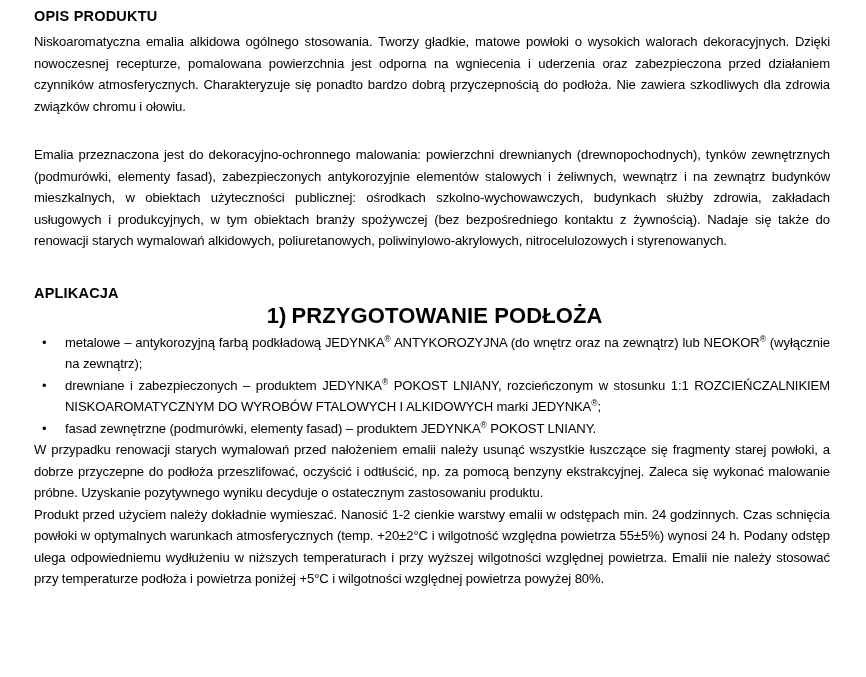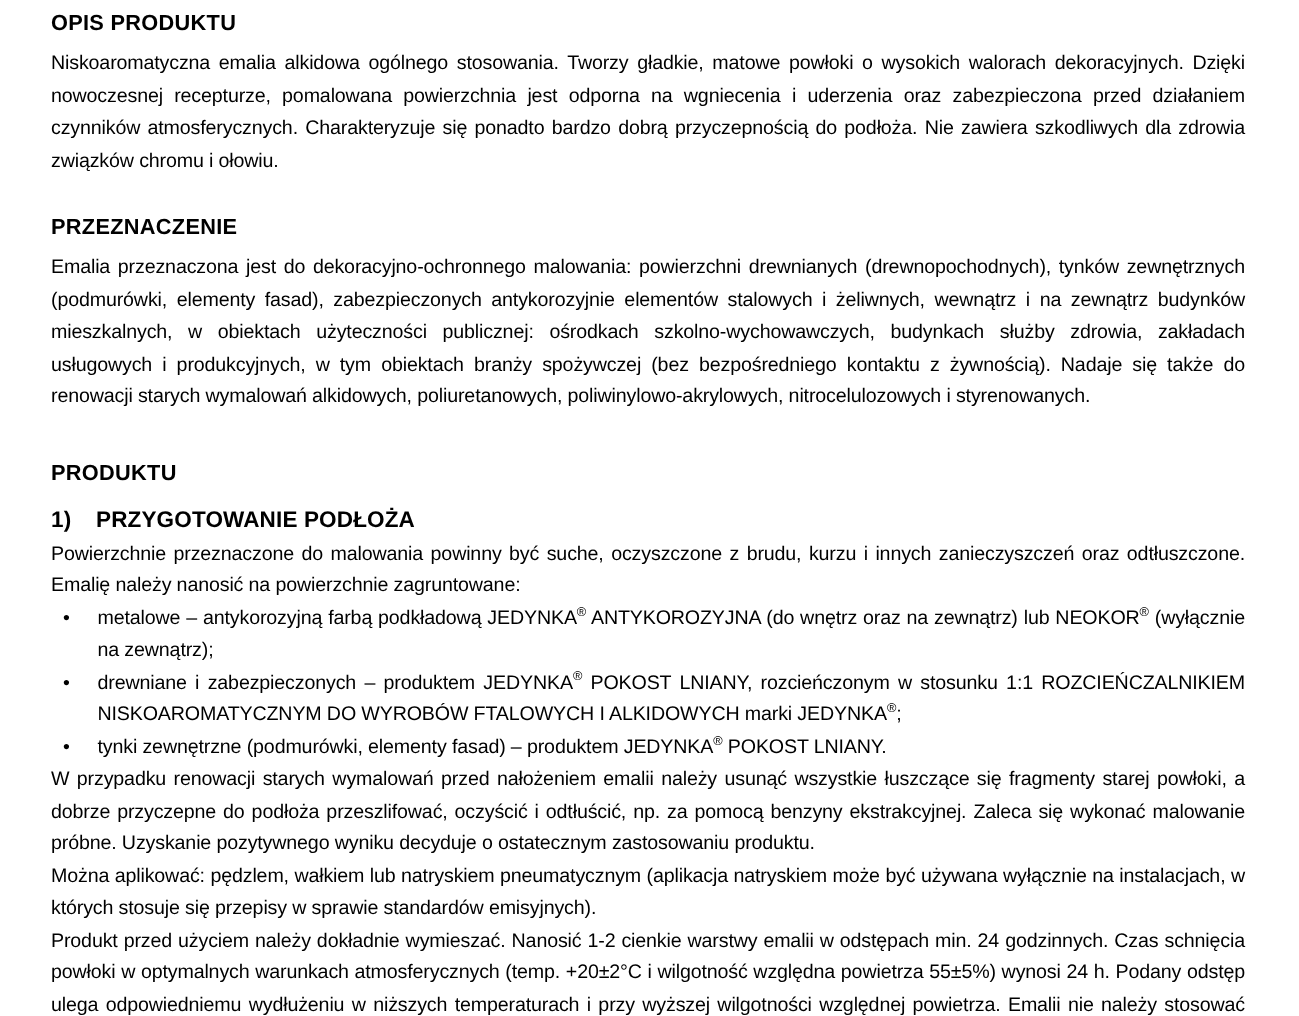--- a/index.html
+++ b/index.html
@@ -26,24 +26,25 @@
   .body-text {
     font-size: 13.1px;
     line-height: 21.5px;
     letter-spacing: -0.1px;
     text-align: justify;
   }
   .section-opis { margin-bottom: 27px; }
   .section-przeznaczenie { margin-bottom: 33px; }
   .aplikacja-heading { margin-bottom: 2px; }
   .numbered-heading {
-    font-size: 15px;
+    font-size: 22px;
     font-weight: bold;
     letter-spacing: 0.1px;
-    margin: 14px 0 3px 0;
+    margin: 2px 0 3px 0;
+    text-align: center;
   }
   .numbered-heading .num {
     display: inline-block;
     width: 30px;
   }
   .bullet-list {
     list-style: none;
   }
   .bullet-item {
     position: relative;
@@ -71,44 +72,41 @@
 <body>
 
 <div class="page">
 
   <section class="section-opis">
     <h2 class="section-heading">OPIS PRODUKTU</h2>
     <p class="body-text para">Niskoaromatyczna emalia alkidowa ogólnego stosowania. Tworzy gładkie, matowe powłoki o wysokich walorach dekoracyjnych. Dzięki nowoczesnej recepturze, pomalowana powierzchnia jest odporna na wgniecenia i uderzenia oraz zabezpieczona przed działaniem czynników atmosferycznych. Charakteryzuje się ponadto bardzo dobrą przyczepnością do podłoża. Nie zawiera szkodliwych dla zdrowia związków chromu i ołowiu.</p>
   </section>
 
   <section class="section-przeznaczenie">
-    <h2 class="section-heading">PRZEZNACZENIE</h2>
     <p class="body-text para">Emalia przeznaczona jest do dekoracyjno-ochronnego malowania: powierzchni drewnianych (drewnopochodnych), tynków zewnętrznych (podmurówki, elementy fasad), zabezpieczonych antykorozyjnie elementów stalowych i żeliwnych, wewnątrz i na zewnątrz budynków mieszkalnych, w obiektach użyteczności publicznej: ośrodkach szkolno-wychowawczych, budynkach służby zdrowia, zakładach usługowych i produkcyjnych, w tym obiektach branży spożywczej (bez bezpośredniego kontaktu z żywnością). Nadaje się także do renowacji starych wymalowań alkidowych, poliuretanowych, poliwinylowo-akrylowych, nitrocelulozowych i styrenowanych.</p>
   </section>
 
   <section class="section-aplikacja">
-    <h2 class="section-heading aplikacja-heading">PRODUKTU</h2>
+    <h2 class="section-heading aplikacja-heading">APLIKACJA</h2>
 
     <h3 class="numbered-heading">
       <span class="num">1)</span><span>PRZYGOTOWANIE PODŁOŻA</span>
     </h3>
-    <p class="body-text para">Powierzchnie przeznaczone do malowania powinny być suche, oczyszczone z brudu, kurzu i innych zanieczyszczeń oraz odtłuszczone. Emalię należy nanosić na powierzchnie zagruntowane:</p>
 
     <ul class="bullet-list">
       <li class="bullet-item">
         <span class="bullet-dot">•</span><span class="bold-lead">metalowe</span><span> – antykorozyjną farbą podkładową JEDYNKA<sup class="reg">®</sup> ANTYKOROZYJNA (do wnętrz oraz na zewnątrz) lub NEOKOR<sup class="reg">®</sup> (wyłącznie na zewnątrz);</span>
       </li>
       <li class="bullet-item">
         <span class="bullet-dot">•</span><span class="bold-lead">drewniane i zabezpieczonych</span><span> – produktem JEDYNKA<sup class="reg">®</sup> POKOST LNIANY, rozcieńczonym w stosunku 1:1 ROZCIEŃCZALNIKIEM NISKOAROMATYCZNYM DO WYROBÓW FTALOWYCH I ALKIDOWYCH marki JEDYNKA<sup class="reg">®</sup>;</span>
       </li>
       <li class="bullet-item">
-        <span class="bullet-dot">•</span><span class="bold-lead">tynki zewnętrzne</span><span> (podmurówki, elementy fasad) – produktem JEDYNKA<sup class="reg">®</sup> POKOST LNIANY.</span>
+        <span class="bullet-dot">•</span><span class="bold-lead">fasad zewnętrzne</span><span> (podmurówki, elementy fasad) – produktem JEDYNKA<sup class="reg">®</sup> POKOST LNIANY.</span>
       </li>
     </ul>
 
     <p class="body-text para">W przypadku renowacji starych wymalowań przed nałożeniem emalii należy usunąć wszystkie łuszczące się fragmenty starej powłoki, a dobrze przyczepne do podłoża przeszlifować, oczyścić i odtłuścić, np. za pomocą benzyny ekstrakcyjnej. Zaleca się wykonać malowanie próbne. Uzyskanie pozytywnego wyniku decyduje o ostatecznym zastosowaniu produktu.</p>
 
-    <p class="body-text para">Można aplikować: pędzlem, wałkiem lub natryskiem pneumatycznym (aplikacja natryskiem może być używana wyłącznie na instalacjach, w których stosuje się przepisy w sprawie standardów emisyjnych).</p>
     <p class="body-text para">Produkt przed użyciem należy dokładnie wymieszać. Nanosić 1-2 cienkie warstwy emalii w odstępach min. 24 godzinnych. Czas schnięcia powłoki w optymalnych warunkach atmosferycznych (temp. +20±2°C i wilgotność względna powietrza 55±5%) wynosi 24 h. Podany odstęp ulega odpowiedniemu wydłużeniu w niższych temperaturach i przy wyższej wilgotności względnej powietrza. Emalii nie należy stosować przy temperaturze podłoża i powietrza poniżej +5°C i wilgotności względnej powietrza powyżej 80%.</p>
 
   </section>
 
 </div>
 
 </body></html>

